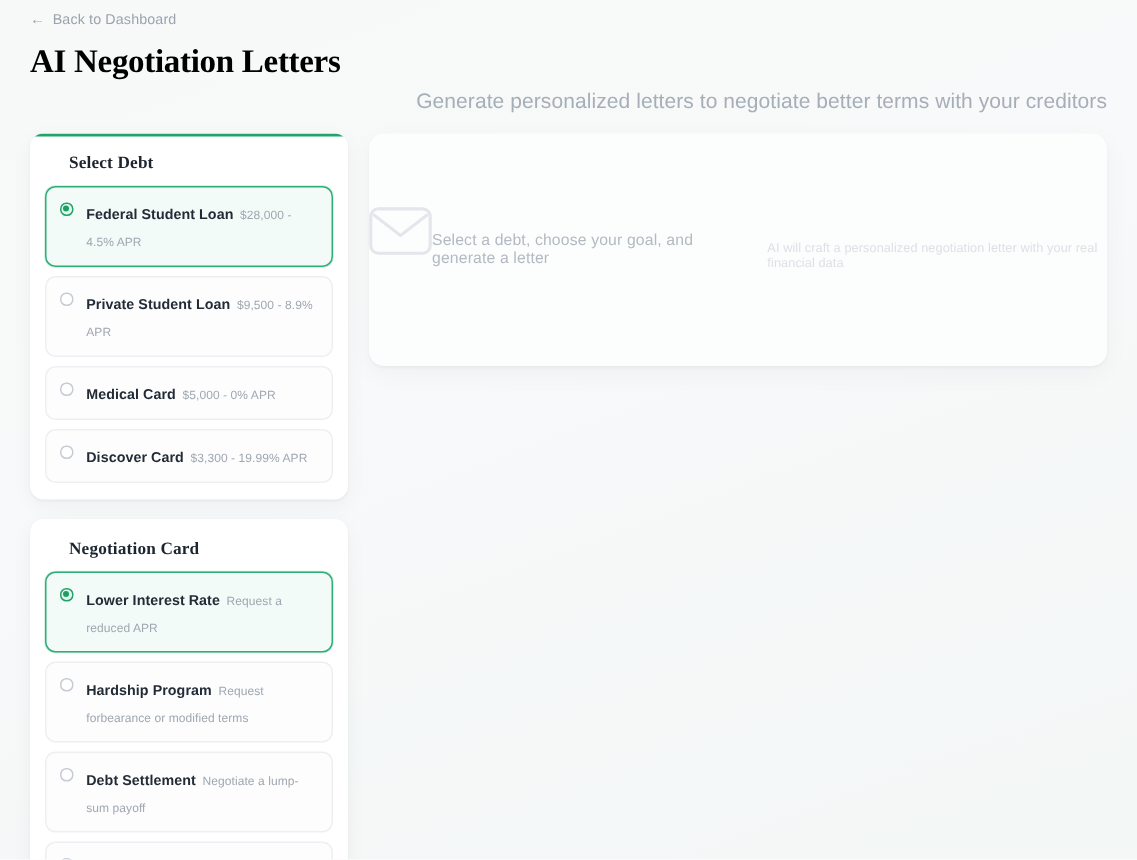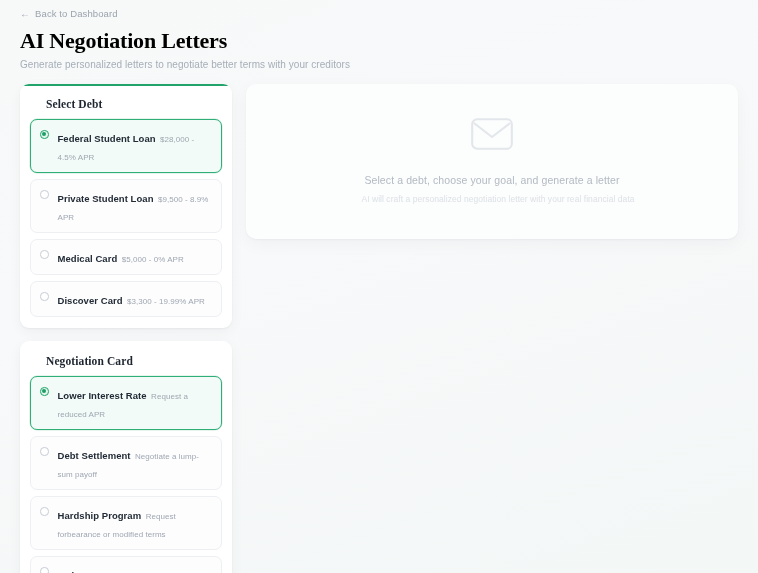--- a/index.html
+++ b/index.html
@@ -31,23 +31,24 @@
   .page-title {
     margin-top: 7px;
     font-family: "Liberation Serif", serif;
     font-size: 22px;
     font-weight: 700;
     letter-spacing: -0.2px;
     color: #000000;
   }
   .page-subtitle {
     margin-top: 5px;
-    font-size: 10px;
+    font-size: 14px;
     color: #a6aeb8;
     letter-spacing: .05px;
+    text-align: right;
   }
 
   
   .columns {
     display: flex;
     gap: 14px;
     margin-top: 14px;
     align-items: flex-start;
   }
   .left-col { width: 212px; flex: 0 0 212px; }
@@ -136,21 +137,21 @@
     letter-spacing: .05px;
   }
 
   
   .preview-panel {
     background: #fcfdfd;
     border-radius: 10px;
     box-shadow: 0 1px 2px rgba(22,32,48,.04), 0 5px 18px rgba(22,32,48,.04);
     height: 155px;
     display: flex;
-    flex-direction: column;
+    flex-direction: row;
     align-items: center;
     justify-content: center;
     gap: 0;
   }
   .envelope-icon { margin-bottom: 20px; opacity: .85; }
   .empty-primary {
     font-size: 10.5px;
     color: #b3bac3;
     letter-spacing: .1px;
   }
@@ -222,30 +223,30 @@
           <span class="radio"></span>
           <span class="opt-text">
             <span class="opt-label">Lower Interest Rate</span>
             <span class="opt-sub">Request a reduced APR</span>
           </span>
         </div>
 
         <div class="option">
           <span class="radio"></span>
           <span class="opt-text">
+            <span class="opt-label">Hardship Program</span>
+            <span class="opt-sub">Request forbearance or modified terms</span>
+          </span>
+        </div>
+
+        <div class="option">
+          <span class="radio"></span>
+          <span class="opt-text">
             <span class="opt-label">Debt Settlement</span>
             <span class="opt-sub">Negotiate a lump-sum payoff</span>
-          </span>
-        </div>
-
-        <div class="option">
-          <span class="radio"></span>
-          <span class="opt-text">
-            <span class="opt-label">Hardship Program</span>
-            <span class="opt-sub">Request forbearance or modified terms</span>
           </span>
         </div>
 
         <div class="option">
           <span class="radio"></span>
           <span class="opt-text">
             <span class="opt-label">Waive Late Fees</span>
             <span class="opt-sub">Request removal of penalties</span>
           </span>
         </div>

